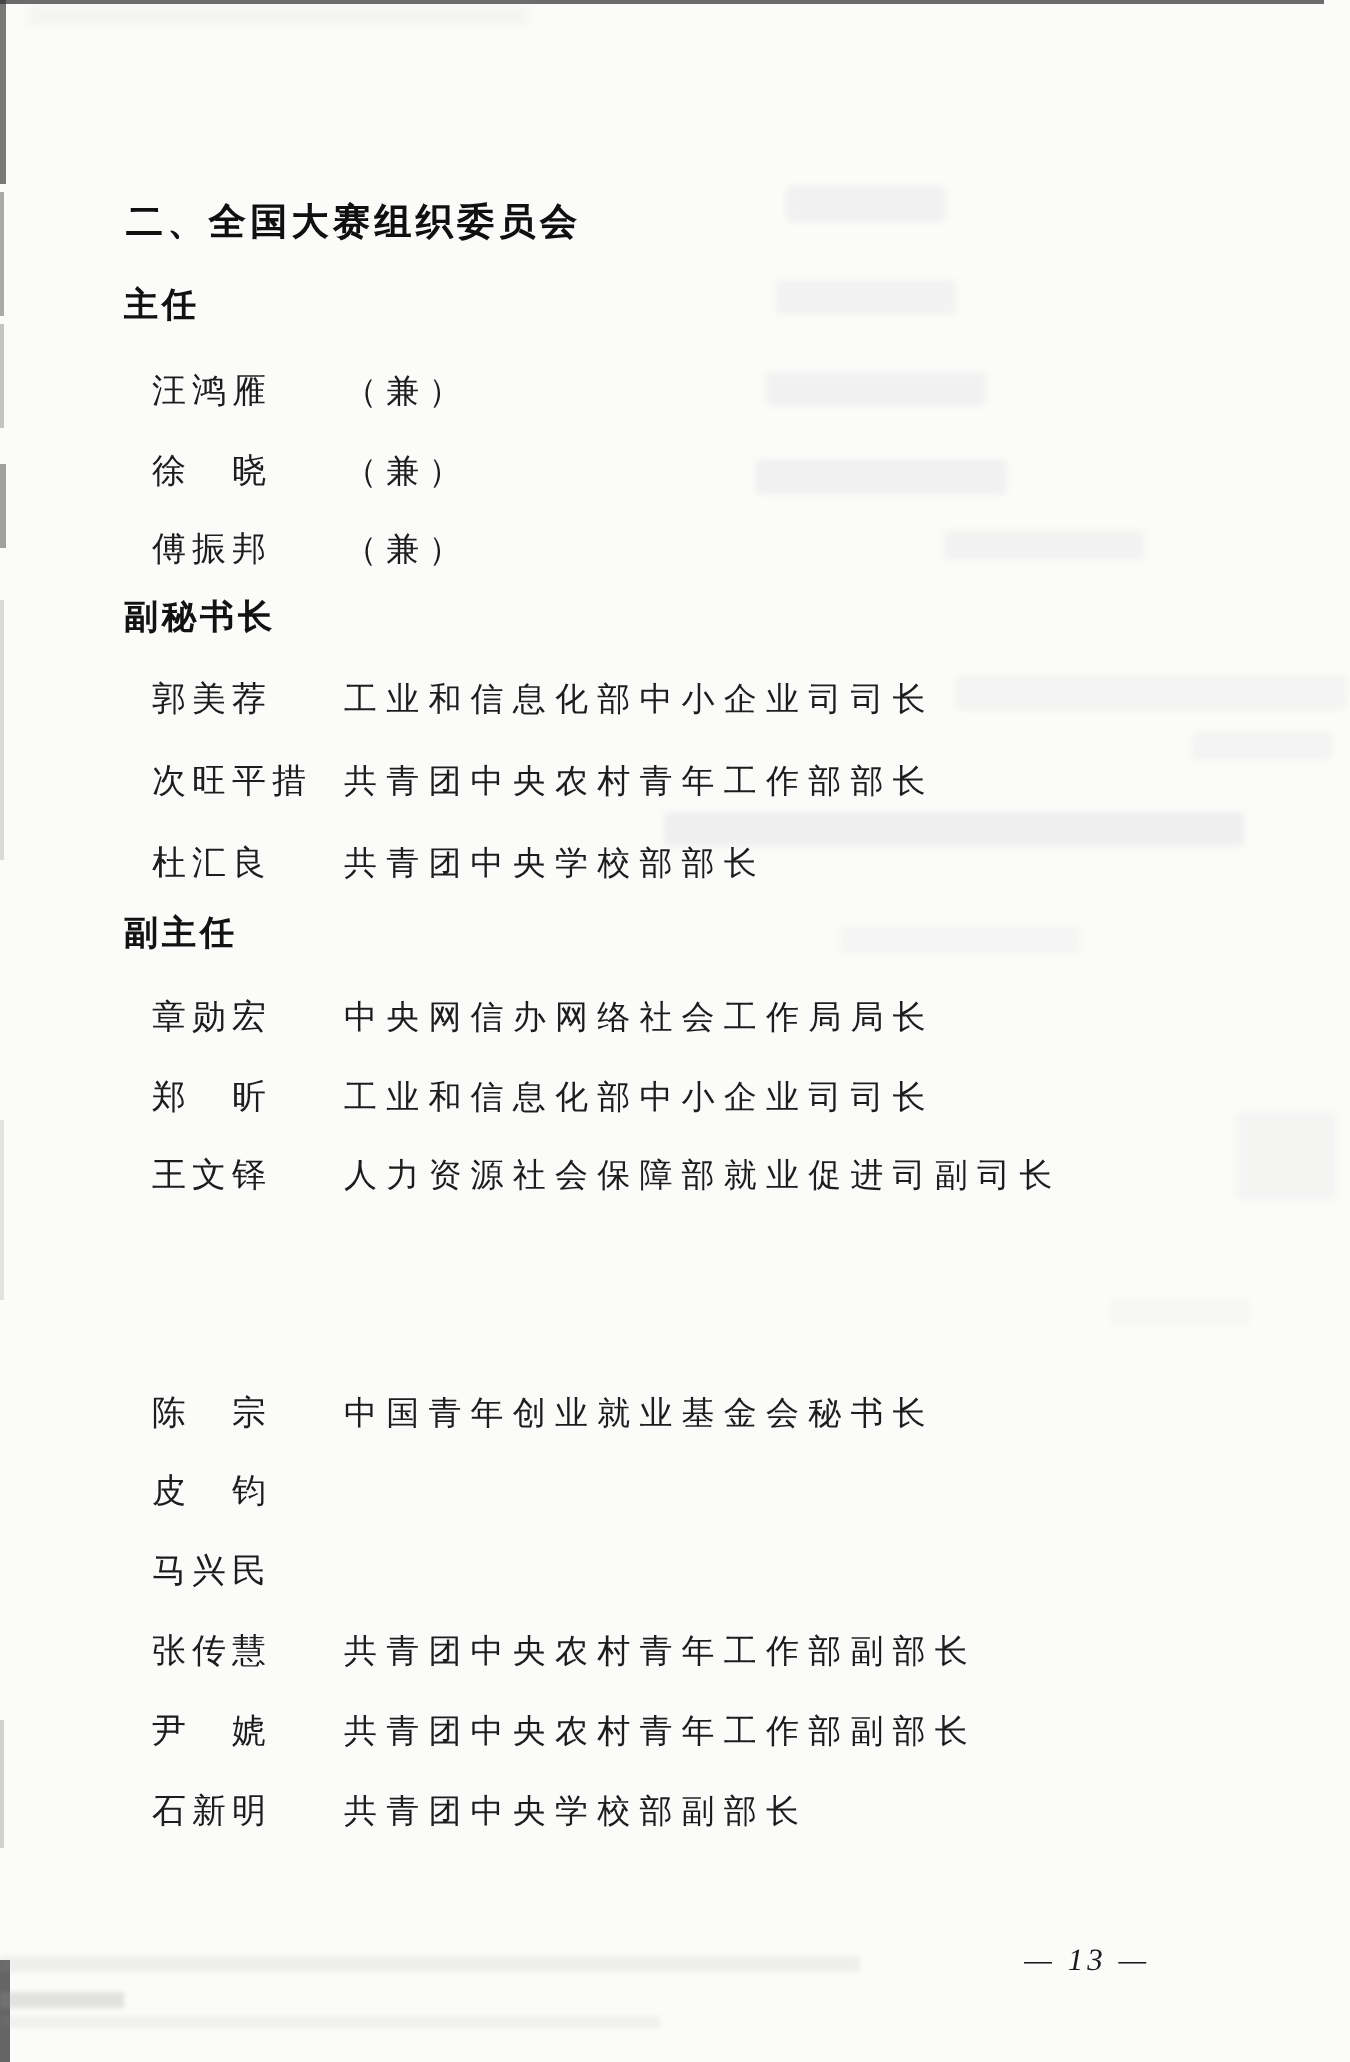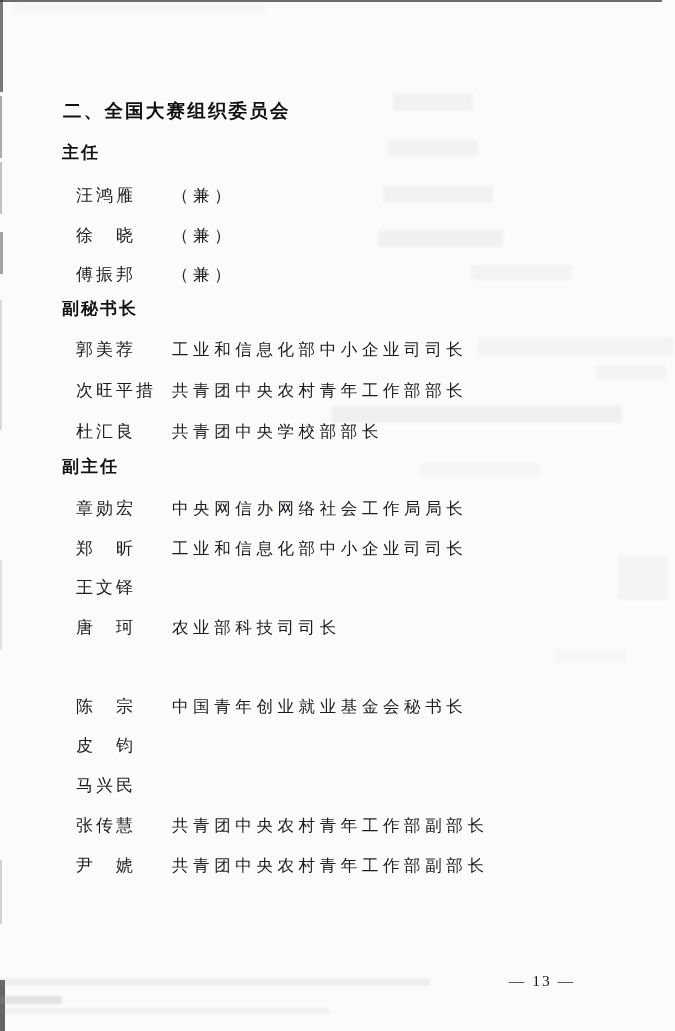--- a/index.html
+++ b/index.html
@@ -33,21 +33,21 @@
   .name{
     display:inline-block;width:96px;flex:0 0 96px;
     font-size:17px;letter-spacing:3px;color:#1d1d1f;
   }
   .title{
     display:inline-block;
     font-size:16.5px;letter-spacing:4.6px;color:#1d1d1f;
   }
   .page-number{
     position:absolute;top:972px;right:100px;
-    font-size:15.5px;letter-spacing:2px;color:#1a1a1c;white-space:nowrap;
+    font-size:15.5px;letter-spacing:2px;color:#1a1a1c;white-space:nowrap;font-style:italic;
   }
 </style>
 </head>
 <body>
 
 <div class="page">
 
   <div class="artifact topline"></div>
   <div class="artifact topsmudge"></div>
   <div class="artifact edge" style="left:0;top:0;width:3px;height:92px;opacity:.65"></div>
@@ -112,39 +112,40 @@
   <div class="row" style="top:497px">
     <span class="name">章勋宏</span>
     <span class="title">中央网信办网络社会工作局局长</span>
   </div>
   <div class="row" style="top:537px">
     <span class="name">郑　昕</span>
     <span class="title">工业和信息化部中小企业司司长</span>
   </div>
   <div class="row" style="top:576px">
     <span class="name">王文铎</span>
-  </div>
-  <div class="row" style="top:616px">
-    <span class="name">唐　珂</span>
-    <span class="title">农业部科技司司长</span>
+    <span class="title">人力资源社会保障部就业促进司副司长</span>
   </div>
   <div class="row" style="top:695px">
     <span class="name">陈　宗</span>
     <span class="title">中国青年创业就业基金会秘书长</span>
   </div>
   <div class="row" style="top:734px">
     <span class="name">皮　钧</span>
   </div>
   <div class="row" style="top:774px">
     <span class="name">马兴民</span>
   </div>
   <div class="row" style="top:814px">
     <span class="name">张传慧</span>
     <span class="title">共青团中央农村青年工作部副部长</span>
   </div>
   <div class="row" style="top:854px">
     <span class="name">尹　婋</span>
     <span class="title">共青团中央农村青年工作部副部长</span>
   </div>
+  <div class="row" style="top:894px">
+    <span class="name">石新明</span>
+    <span class="title">共青团中央学校部副部长</span>
+  </div>
 
   <div class="page-number">— 13 —</div>
 
 </div>
 
 </body></html>

